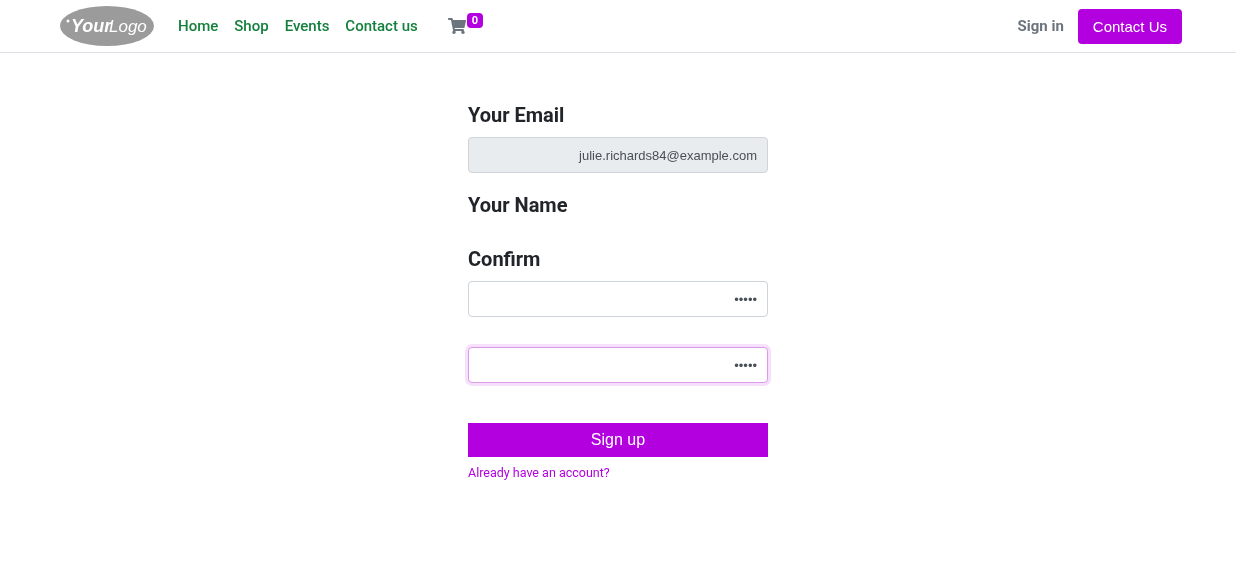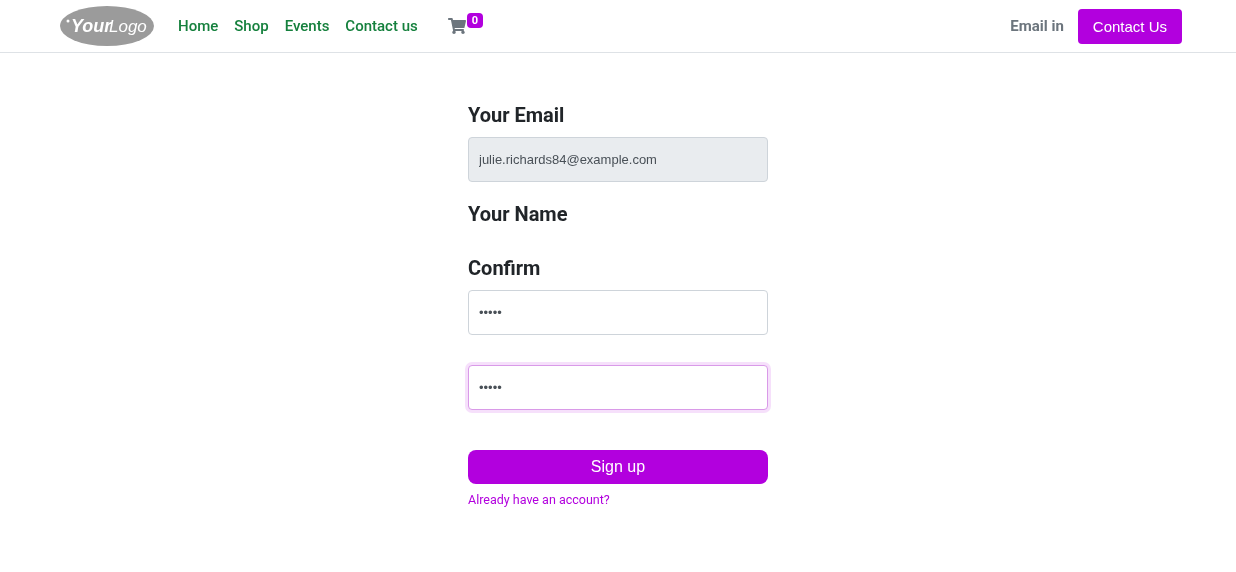--- a/index.html
+++ b/index.html
@@ -97,45 +97,46 @@
     }
     .form-label {
       display: block;
       font-size: 20px;
       font-weight: 700;
       color: #212529;
       margin-bottom: 10px;
     }
     .form-input {
       width: 100%;
-      height: 45px;
+      height: 36px;
       padding: 4px 10px;
       font-size: 13px;
       border: 1px solid #ced4da;
       border-radius: 4px;
       color: #495057;
       background: #fff;
+      text-align: right;
     }
     .form-input.readonly {
       background: #e9ecef;
     }
     .form-input.focused {
       border: 1px solid #d99ae8;
       box-shadow: 0 0 0 3px rgba(178, 0, 222, 0.12);
       outline: none;
     }
     .submit-btn {
       width: 100%;
       background: #b200de;
       color: #fff;
       font-size: 16px;
       font-weight: 500;
       padding: 8px 16px;
       border: none;
-      border-radius: 8px;
+      border-radius: 0;
       cursor: pointer;
       margin-top: 10px;
     }
     .login-link {
       display: block;
       text-align: left;
       font-size: 12.5px;
       color: #b200de;
       margin-top: 8px;
       cursor: pointer;
@@ -162,21 +163,21 @@
     <span class="nav-item">Events</span>
     <span class="nav-item">Contact us</span>
     <div class="cart-wrap">
       <svg class="cart-icon" viewBox="0 0 576 512">
         <path d="M528.12 301.319l47.273-208C578.806 78.301 567.391 64 551.99 64H159.208l-9.166-44.81C147.758 8.021 137.93 0 126.529 0H24C10.745 0 0 10.745 0 24v16c0 13.255 10.745 24 24 24h69.883l70.248 343.435C147.325 417.1 136 435.222 136 456c0 30.928 25.072 56 56 56s56-25.072 56-56c0-15.674-6.447-29.835-16.824-40h209.647C430.447 426.165 424 440.326 424 456c0 30.928 25.072 56 56 56s56-25.072 56-56c0-22.172-12.888-41.332-31.579-50.405l5.517-24.276c3.413-15.018-8.002-29.319-23.403-29.319H218.117l-6.545-32h293.145c11.206 0 20.92-7.754 23.403-18.681z"></path>
       </svg>
       <span class="cart-badge">0</span>
     </div>
   </nav>
   <div class="header-right">
-    <span class="signin-link">Email in</span>
+    <span class="signin-link">Sign in</span>
     <button class="contact-btn">Contact Us</button>
   </div>
 </header>
 
 <main class="main">
   <div class="form-container">
 
     <div class="form-group">
       <label class="form-label">Your Email</label>
       <input type="text" class="form-input readonly" readonly="" value="julie.richards84@example.com" style="">

